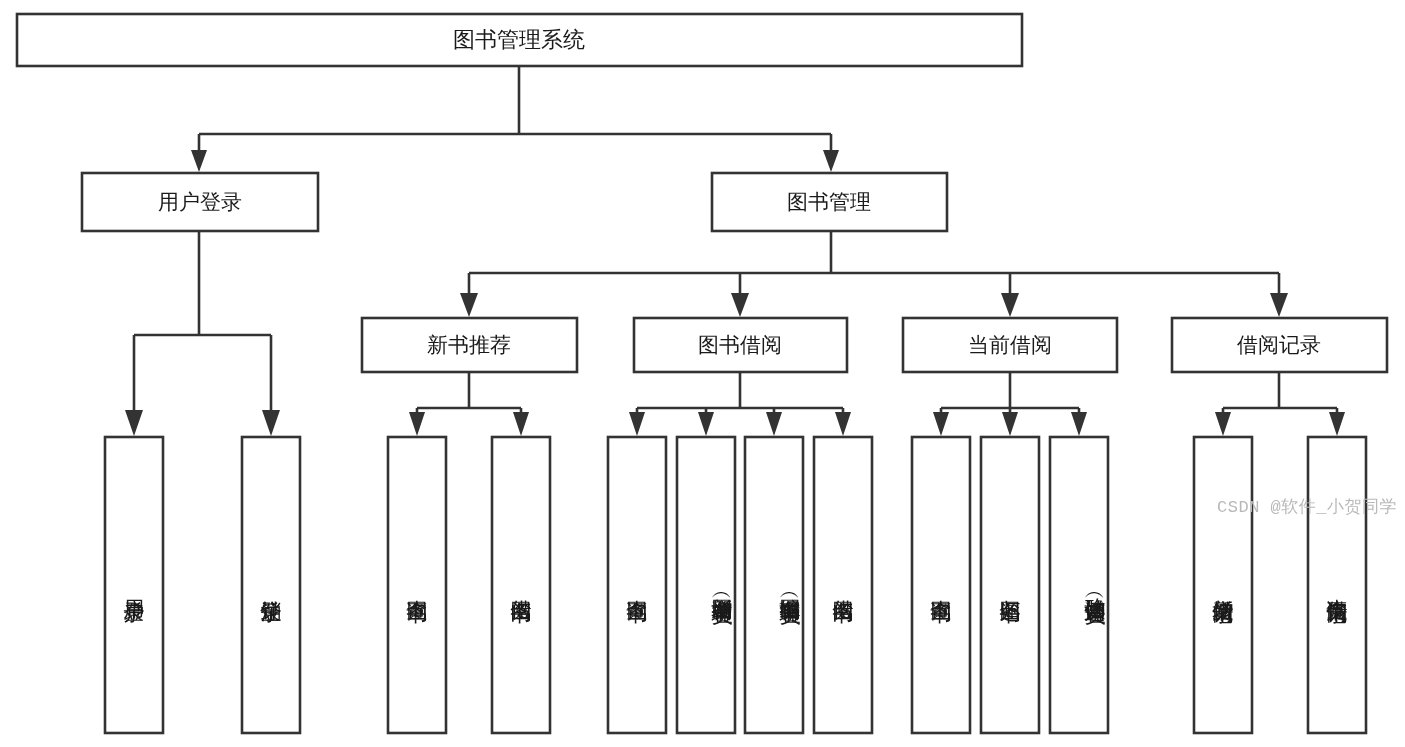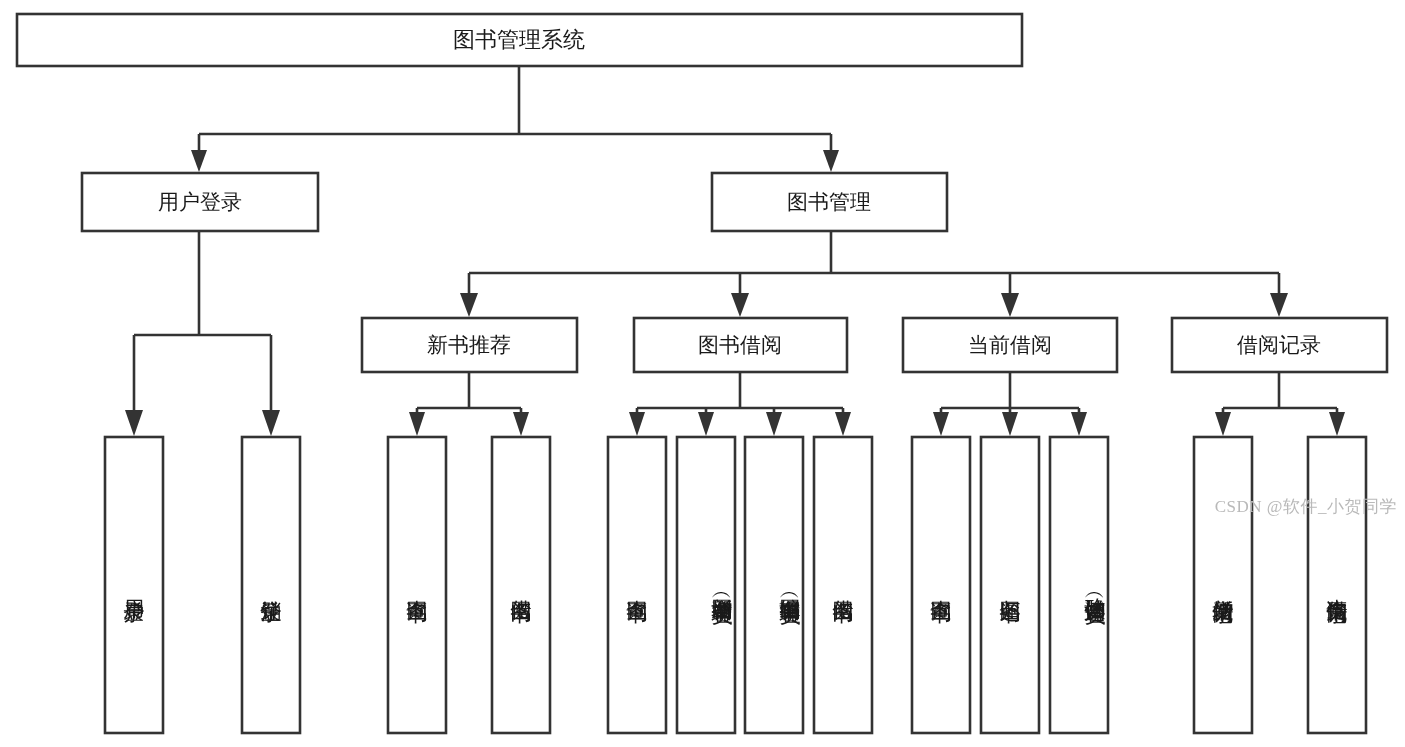--- a/index.html
+++ b/index.html
@@ -66,21 +66,21 @@
     text-orientation: upright;
     letter-spacing: 1px;
     white-space: nowrap;
     text-align: center;
     pointer-events: none;
   }
   .watermark {
     position: absolute;
     right: 8px;
     bottom: 6px;
-    font-family: Liberation Serif, serif;
+    font-family: Liberation Mono, monospace;
     font-size: 17px;
     color: #b9b9b9;
     white-space: nowrap;
     letter-spacing: 0.5px;
   }
 </style>
 </head>
 <body>
 
 <div id="diagram-root">

